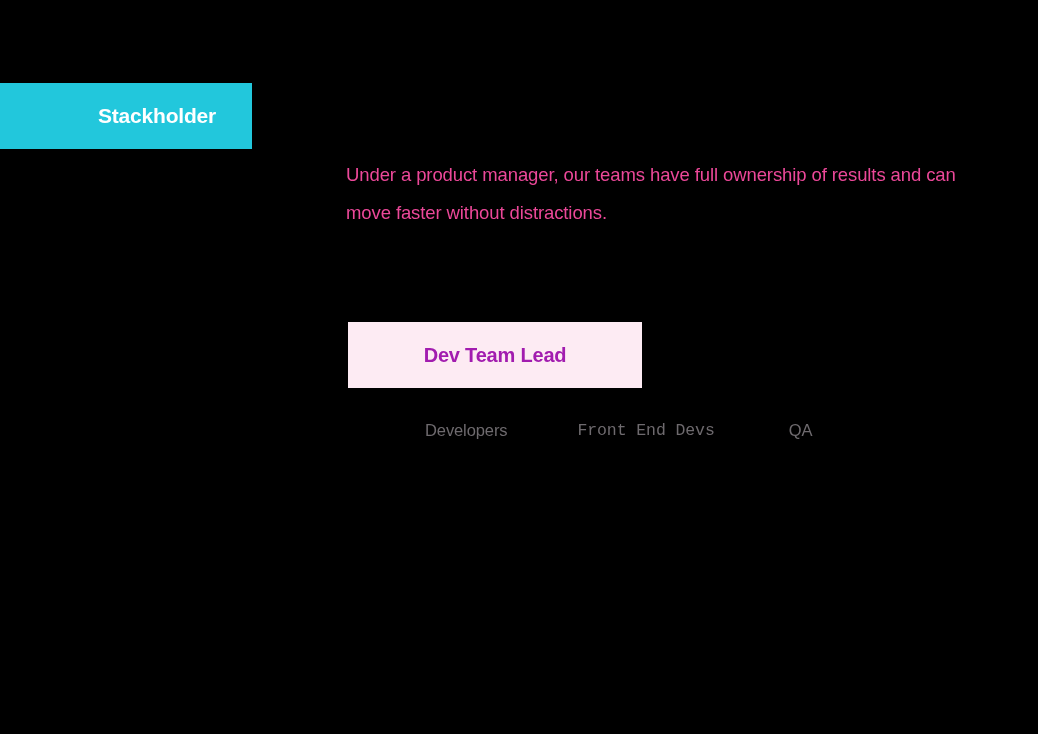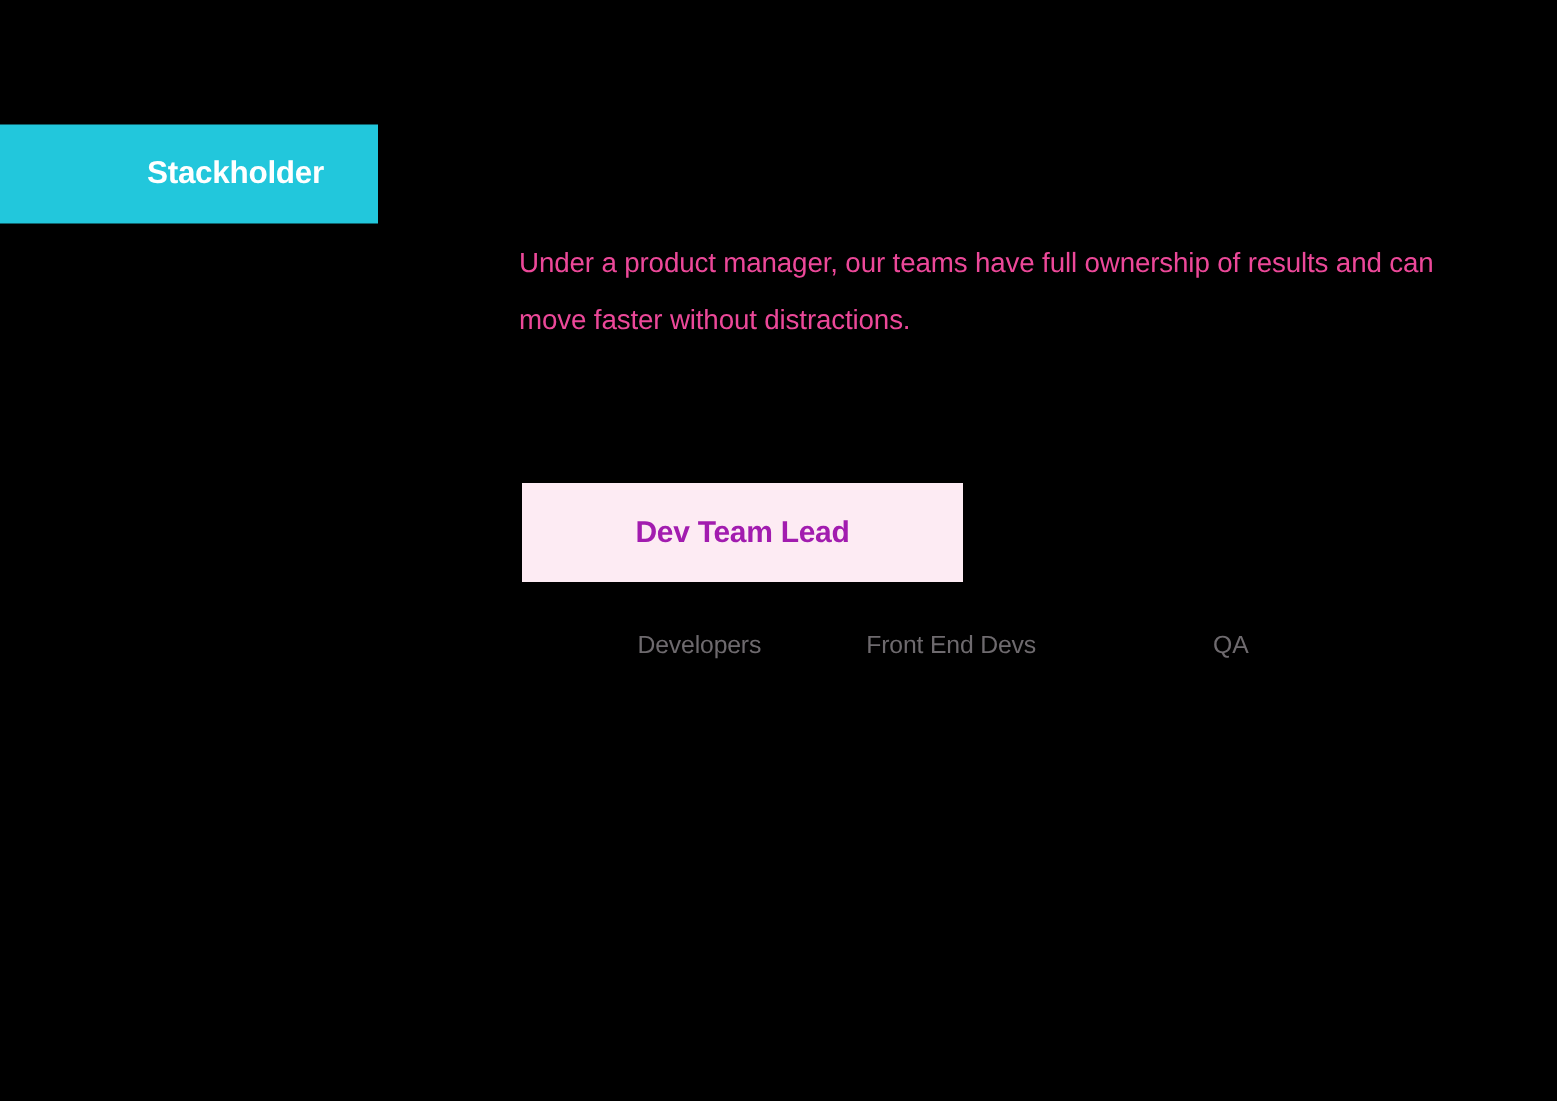--- a/index.html
+++ b/index.html
@@ -88,21 +88,21 @@
     white-space: nowrap;
   }
   .member-item {
     color: #6e6a6e;
     font-size: 16.5px;
     font-weight: normal;
     letter-spacing: -0.1px;
   }
   #members-dev { left: 425px; top: 419px; }
   #members-dev .member-item:nth-child(1) { margin-right: 70px; }
-  #members-dev .member-item:nth-child(2) { margin-right: 118px; }
+  #members-dev .member-item:nth-child(2) { margin-right: 74px; font-family: Liberation Mono, monospace; }
 
   #members-design { left: 425px; top: 593px; }
   #members-design .member-item:nth-child(1) { margin-right: 61px; }
 </style>
 </head>
 <body>
 
 <div id="canvas">
 
   <div class="role-box" id="role-stackholder">

